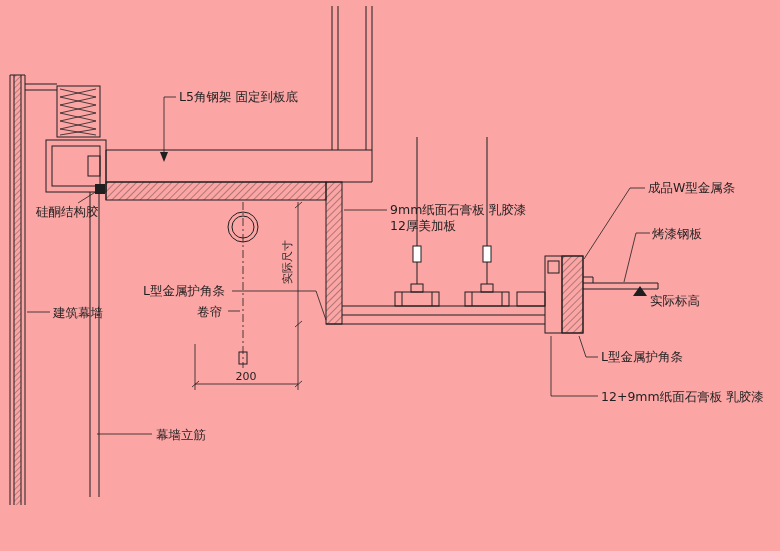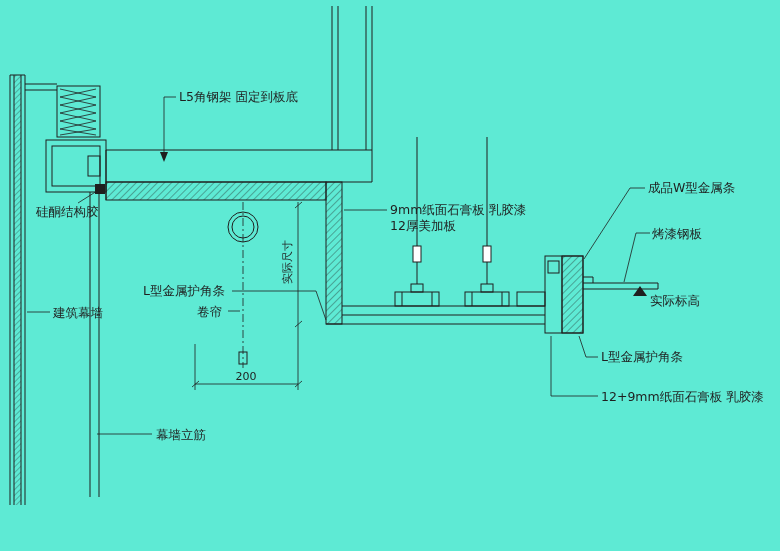--- a/index.html
+++ b/index.html
@@ -1,19 +1,19 @@
 <!DOCTYPE html>
 <html><head>
 <meta charset="utf-8">
 <style>
   html,body{margin:0;padding:0;background:#ffffff;}
   .canvas{
     position:relative;
     width:780px;height:551px;
-    background:#5eead4;
+    background:#fca5a5;
     font-family:"DejaVu Sans","Liberation Sans",sans-serif;
     overflow:hidden;
   }
   svg text{
     fill:#1f1f1f;
     font-family:"DejaVu Sans","Liberation Sans",sans-serif;
     font-size:12.5px;
   }
   svg .dim-text{font-size:11px;}
 </style>

